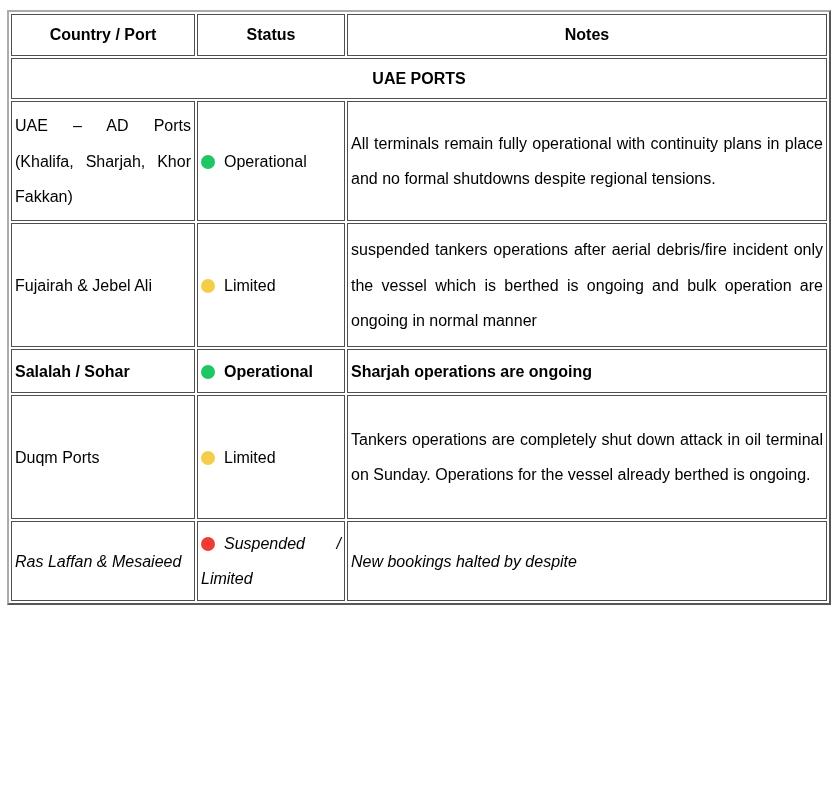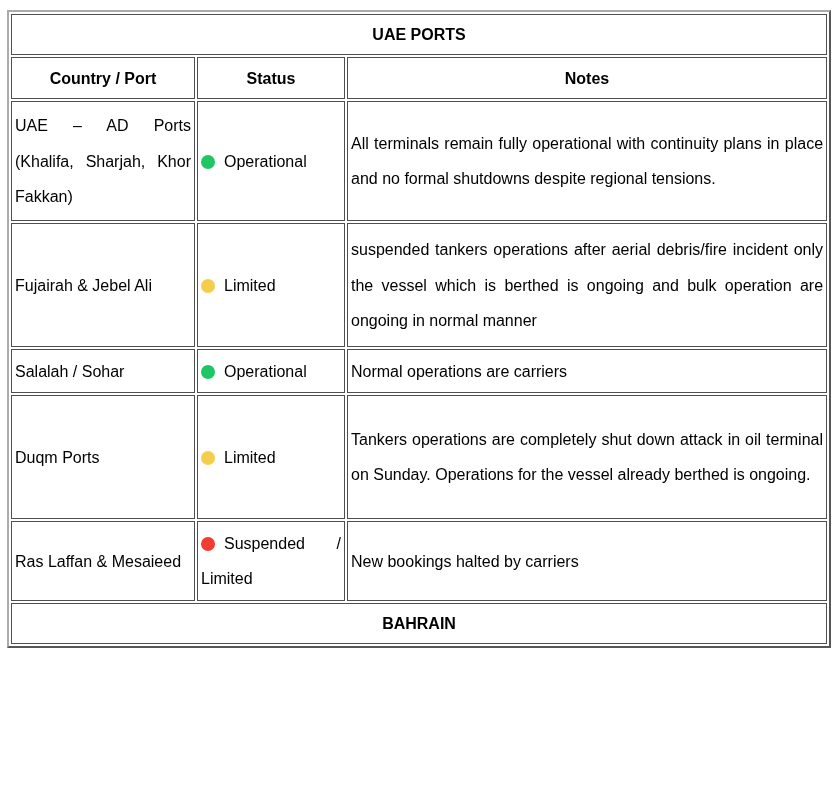--- a/index.html
+++ b/index.html
@@ -39,22 +39,22 @@
   td.section {
     font-weight: bold;
     text-align: center;
     height: 31px;
   }
   td.port, td.notes, td.status {
     text-align: justify;
   }
   tr.h-tall  td { height: 114px; margin-top: 29px; }
   tr.h-tall2 td { height: 118px; margin-left: 44px; }
-  tr.h-one   td { height: 38px; }
-  tr.h-mid   td { height: 74px; }
+  tr.h-one   td { height: 38px; font-weight: bold; }
+  tr.h-mid   td { height: 74px; font-style: italic; }
   tr.h-one2  td { height: 40px; }
   .dot {
     display: inline-block;
     width: 14px;
     height: 14px;
     border-radius: 50%;
     vertical-align: -2px;
     margin-right: 9px;
   }
 </style>
@@ -63,53 +63,50 @@
 
 <table class="ports">
   <colgroup>
       <col class="c1">
       <col class="c2">
       <col class="c3">
     </colgroup>
 
   <tbody>
       <tr>
-    <td class="section" colspan="3">UAE PORTS</td>
+    <th class="col-head">Country / Port</th>
+    <th class="col-head">Status</th>
+    <th class="col-head">Notes</th>
   </tr>
 
   <tr>
-    <th class="col-head">Country / Port</th>
-    <th class="col-head">Status</th>
-    <th class="col-head">Notes</th>
+    <td class="section" colspan="3">UAE PORTS</td>
   </tr>
   <tr class="h-tall">
     <td class="port">UAE – AD Ports (Khalifa, Sharjah, Khor Fakkan)</td>
     <td class="status"><span class="dot" style="background: rgb(30, 199, 99);"></span><span>Operational</span></td>
     <td class="notes">All terminals remain fully operational with continuity plans in place and no formal shutdowns despite regional tensions.</td>
   </tr>
   <tr class="h-tall2">
     <td class="port">Fujairah &amp; Jebel Ali</td>
     <td class="status"><span class="dot" style="background: rgb(244, 206, 75);"></span><span>Limited</span></td>
     <td class="notes">suspended tankers operations after aerial debris/fire incident only the vessel which is berthed is ongoing and bulk operation are ongoing in normal manner</td>
   </tr>
 
   <tr class="h-one">
     <td class="port">Salalah / Sohar</td>
     <td class="status"><span class="dot" style="background: rgb(30, 199, 99);"></span><span>Operational</span></td>
-    <td class="notes">Normal operations are carriers</td>
+    <td class="notes">Sharjah operations are ongoing</td>
   </tr>
   <tr class="h-tall2">
     <td class="port">Duqm Ports</td>
     <td class="status"><span class="dot" style="background: rgb(244, 206, 75);"></span><span>Limited</span></td>
     <td class="notes">Tankers operations are completely shut down attack in oil terminal on Sunday. Operations for the vessel already berthed is ongoing.</td>
   </tr>
 
   <tr class="h-mid">
     <td class="port">Ras Laffan &amp; Mesaieed</td>
     <td class="status"><span class="dot" style="background: rgb(242, 59, 50);"></span><span>Suspended / Limited</span></td>
-    <td class="notes">New bookings halted by carriers</td>
+    <td class="notes">New bookings halted by despite</td>
   </tr>
 
-  <tr>
-    <td class="section" colspan="3">BAHRAIN</td>
-  </tr>
 </tbody>
   </table>
 
 </body></html>

